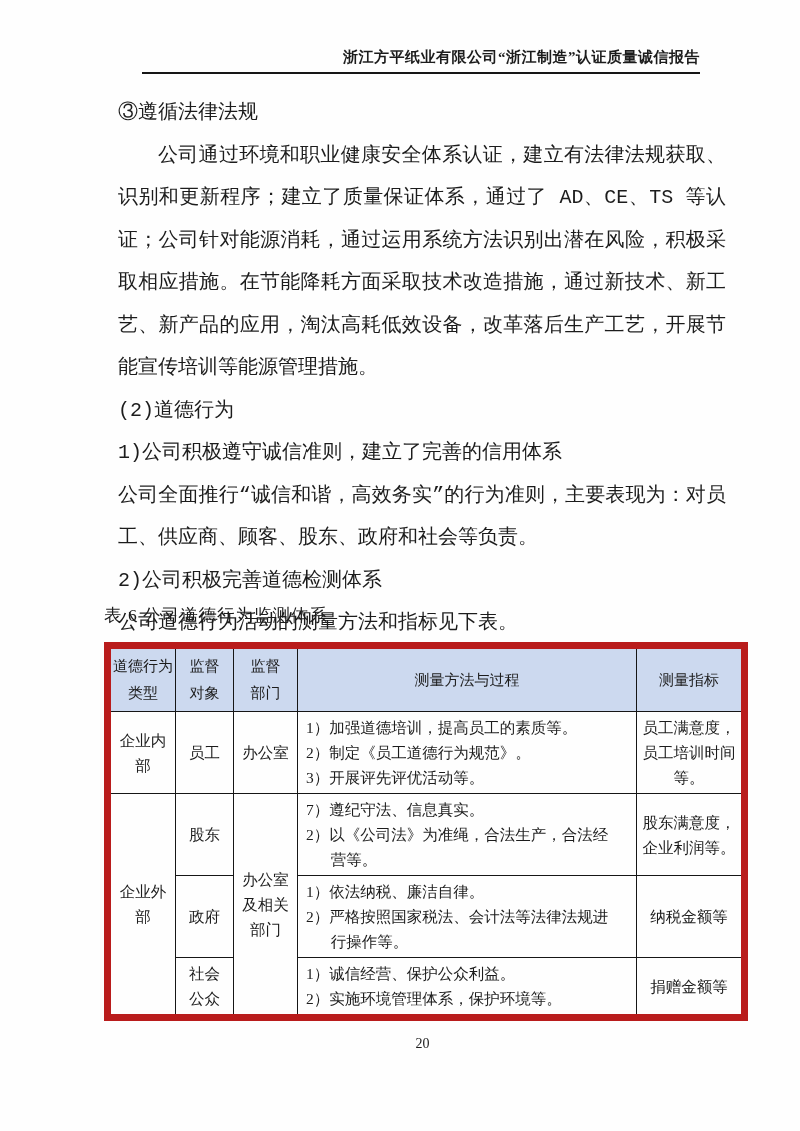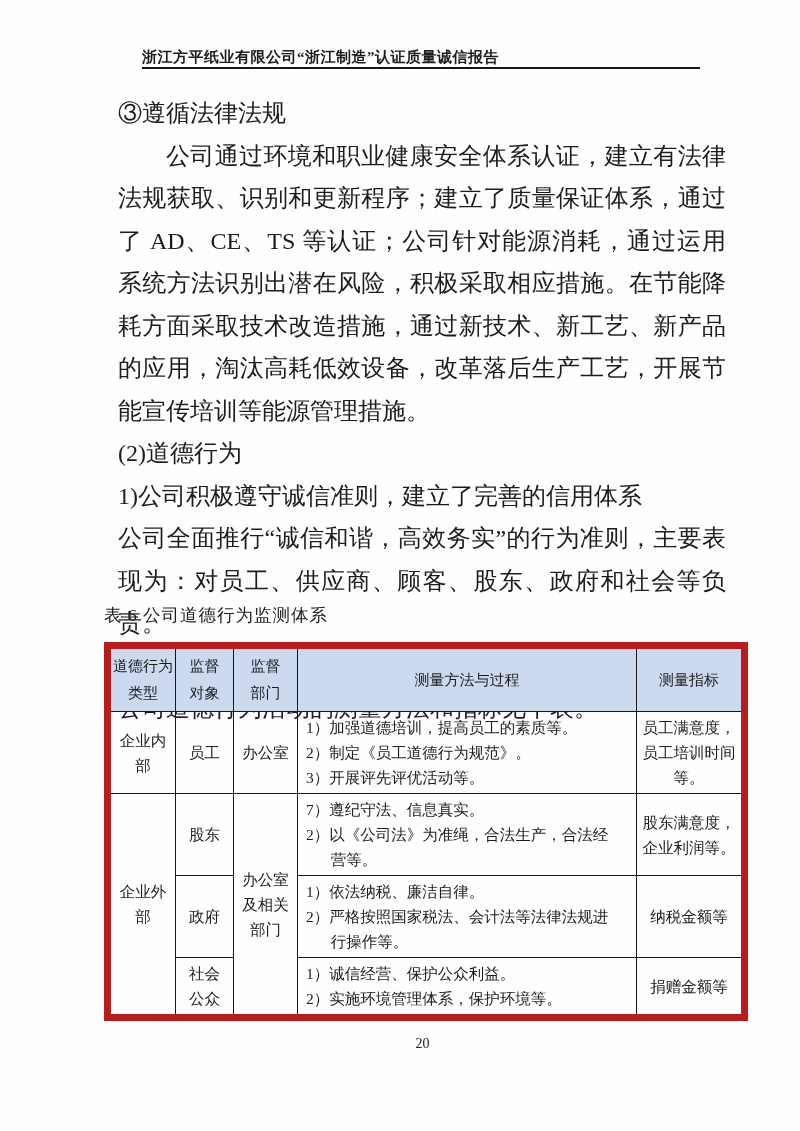--- a/index.html
+++ b/index.html
@@ -11,35 +11,37 @@
     overflow: hidden;
     color: #1c1c1c;
     font-family: "Liberation Serif", "DejaVu Serif", serif;
   }
 
   
   .doc-header {
     position: absolute;
     top: 48px; left: 142px; width: 558px;
     display: flex;
-    justify-content: flex-start;
+    justify-content: flex-end;
     align-items: flex-end;
     font-size: 15px;
     font-weight: bold;
+    padding-bottom: 5px;
     border-bottom: 2px solid #161616;
     letter-spacing: 0.5px;
   }
 
   
   .body-text {
     position: absolute;
     top: 92px; left: 118px; width: 608px;
-    font-size: 24px;
+    font-size: 20px;
     line-height: 42.5px;
     text-align: justify;
+    font-family: Liberation Mono, monospace;
   }
   .body-text p { margin: 0; }
   .body-text p.indent { text-indent: 2em; }
 
   
   .table-title {
     position: absolute;
     top: 603px; left: 104px; width: 637px;
     text-align: left;
     font-size: 17.5px;

